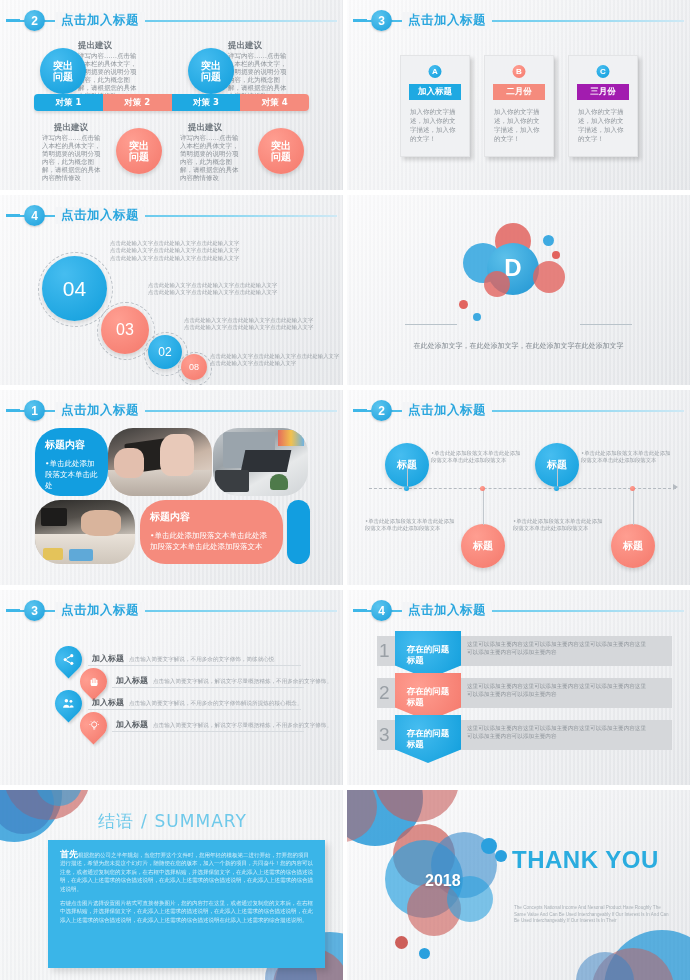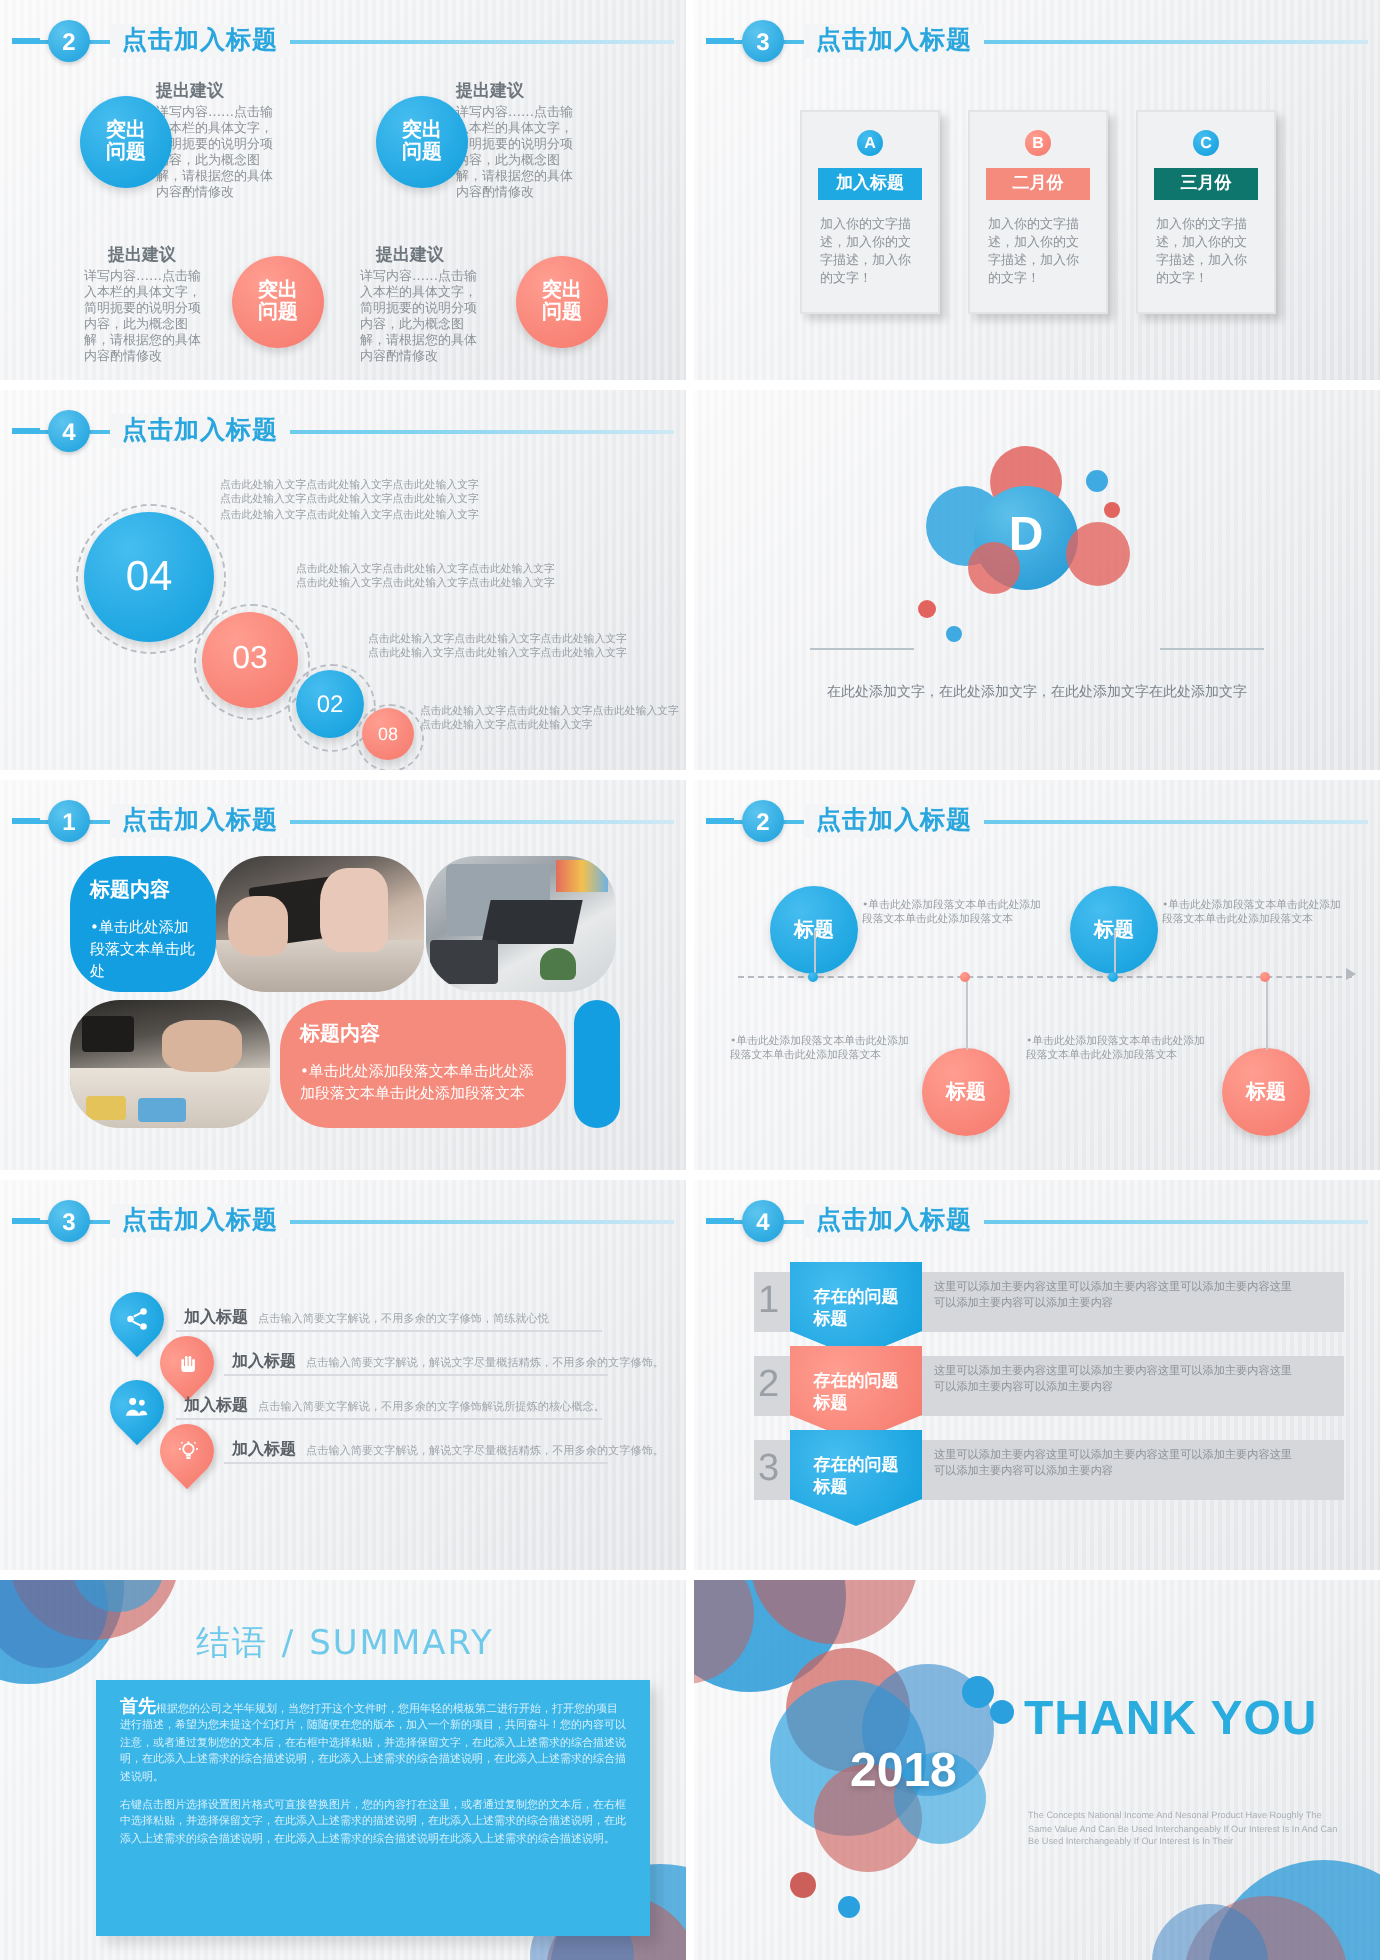--- a/index.html
+++ b/index.html
@@ -85,21 +85,21 @@
   .sm{background:linear-gradient(135deg,#f7f8f9,#eceef0);}
   .sm .panel{position:absolute;left:48px;right:18px;top:50px;bottom:22px;background:#3ab5e8;box-shadow:4px 4px 6px rgba(0,0,0,.12);}
   .sm .panel p{margin:0 0 6px 0;color:#d7f0fb;font-size:5.5px;line-height:8.4px;}
   .sm .panel p b{color:#fff;font-size:9px;}
   .sm h2{position:absolute;left:98px;top:20px;margin:0;font-size:17px;color:#1ba3e0;font-weight:bold;letter-spacing:1px;}
   .sm h2 span{color:#6fc9ea;font-weight:normal;text-align:right;}
   
   .tk h1{position:absolute;left:165px;top:56px;margin:0;font-size:24px;font-weight:bold;color:#2aacdf;letter-spacing:.5px;}
   .tk h2{position:absolute;left:165px;top:82px;margin:0;font-size:24px;font-weight:bold;color:#2aacdf;letter-spacing:1px;}
   .tk .en{position:absolute;left:167px;top:115px;width:160px;font-size:4.6px;line-height:6.6px;color:#a9b0b6;}
-  .tk .yr{position:absolute;left:78px;top:82px;font-size:24px;font-weight:bold;color:#fff;text-shadow:0 1px 3px rgba(0,0,0,.18);}
+  .tk .yr{position:absolute;left:78px;top:82px;font-size:16px;font-weight:bold;color:#fff;text-shadow:0 1px 3px rgba(0,0,0,.18);}
   .bubble{position:absolute;border-radius:50%;}
 </style>
 </head>
 <body>
 
 <div class="grid">
 
   <div class="slide s2">
     <div class="noise"></div>
     <div class="hdr">
@@ -114,20 +114,26 @@
     <div class="sub cn" style="left:78px;top:52px;">详写内容……点击输入本栏的具体文字，简明扼要的说明分项内容，此为概念图解，请根据您的具体内容酌情修改</div>
     <div class="sub cn" style="left:228px;top:52px;">详写内容……点击输入本栏的具体文字，简明扼要的说明分项内容，此为概念图解，请根据您的具体内容酌情修改</div>
 
     <div class="circ bl cn" style="left:40px;top:48px;">
         <span>突出<br>问题</span>
       </div>
     <div class="circ bl cn" style="left:188px;top:48px;">
         <span>突出<br>问题</span>
       </div>
 
+    <div class="bar">
+      <div class="b cn">对策 1</div>
+      <div class="p cn">对策 2</div>
+      <div class="b cn">对策 3</div>
+      <div class="p cn">对策 4</div>
+    </div>
 
     <div class="subttl cn" style="left:54px;top:122px;">提出建议</div>
     <div class="subttl cn" style="left:188px;top:122px;">提出建议</div>
     <div class="sub cn" style="left:42px;top:134px;">详写内容……点击输入本栏的具体文字，简明扼要的说明分项内容，此为概念图解，请根据您的具体内容酌情修改</div>
     <div class="sub cn" style="left:180px;top:134px;">详写内容……点击输入本栏的具体文字，简明扼要的说明分项内容，此为概念图解，请根据您的具体内容酌情修改</div>
 
     <div class="circ pk cn" style="left:116px;top:128px;">
         <span>突出<br>问题</span>
       </div>
     <div class="circ pk cn" style="left:258px;top:128px;">
@@ -149,21 +155,21 @@
       <div class="ribbon cn" style="background:#1ea9e2;">加入标题</div>
       <p class="cn">加入你的文字描述，加入你的文字描述，加入你的文字！</p>
     </div>
     <div class="card" style="left:137px;">
       <div class="badge pk">B</div>
       <div class="ribbon cn" style="background:#f58b7d;">二月份</div>
       <p class="cn">加入你的文字描述，加入你的文字描述，加入你的文字！</p>
     </div>
     <div class="card" style="left:221px;">
       <div class="badge bl">C</div>
-      <div class="ribbon cn" style="background:#0f766e;">三月份</div>
+      <div class="ribbon cn" style="background:#a21caf;">三月份</div>
       <p class="cn">加入你的文字描述，加入你的文字描述，加入你的文字！</p>
     </div>
   </div>
 
   <div class="slide s4">
     <div class="noise"></div>
     <div class="hdr">
       <div class="rule"></div>
       <div class="capL"></div>
       <div class="num">4</div>

